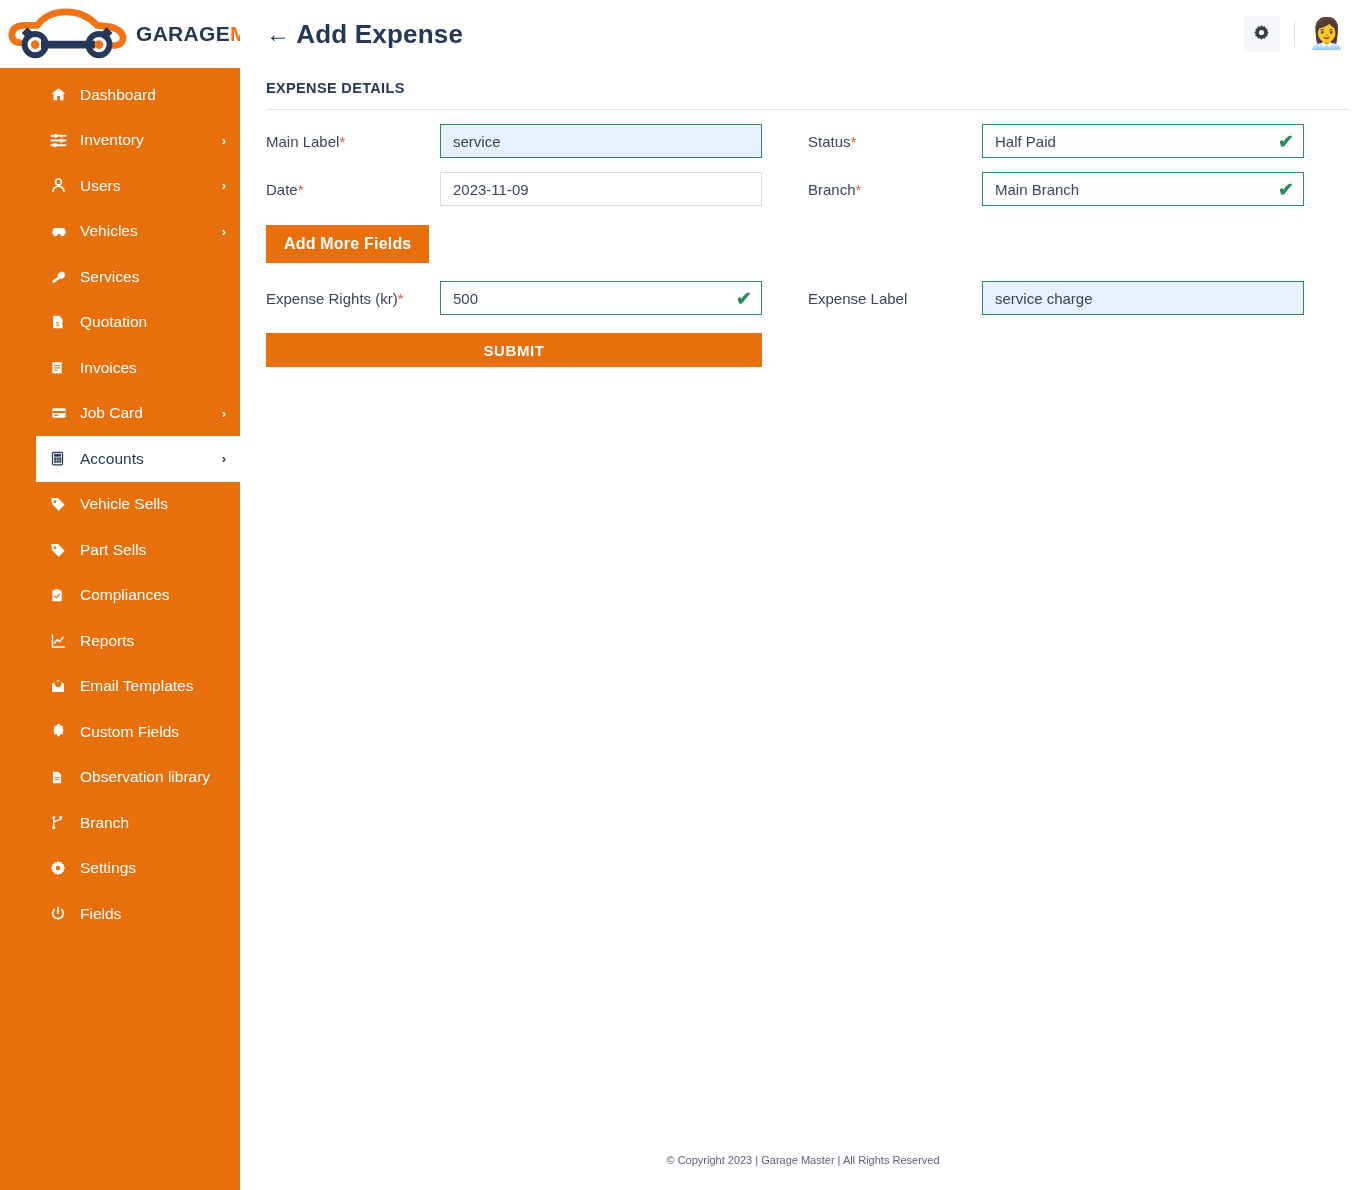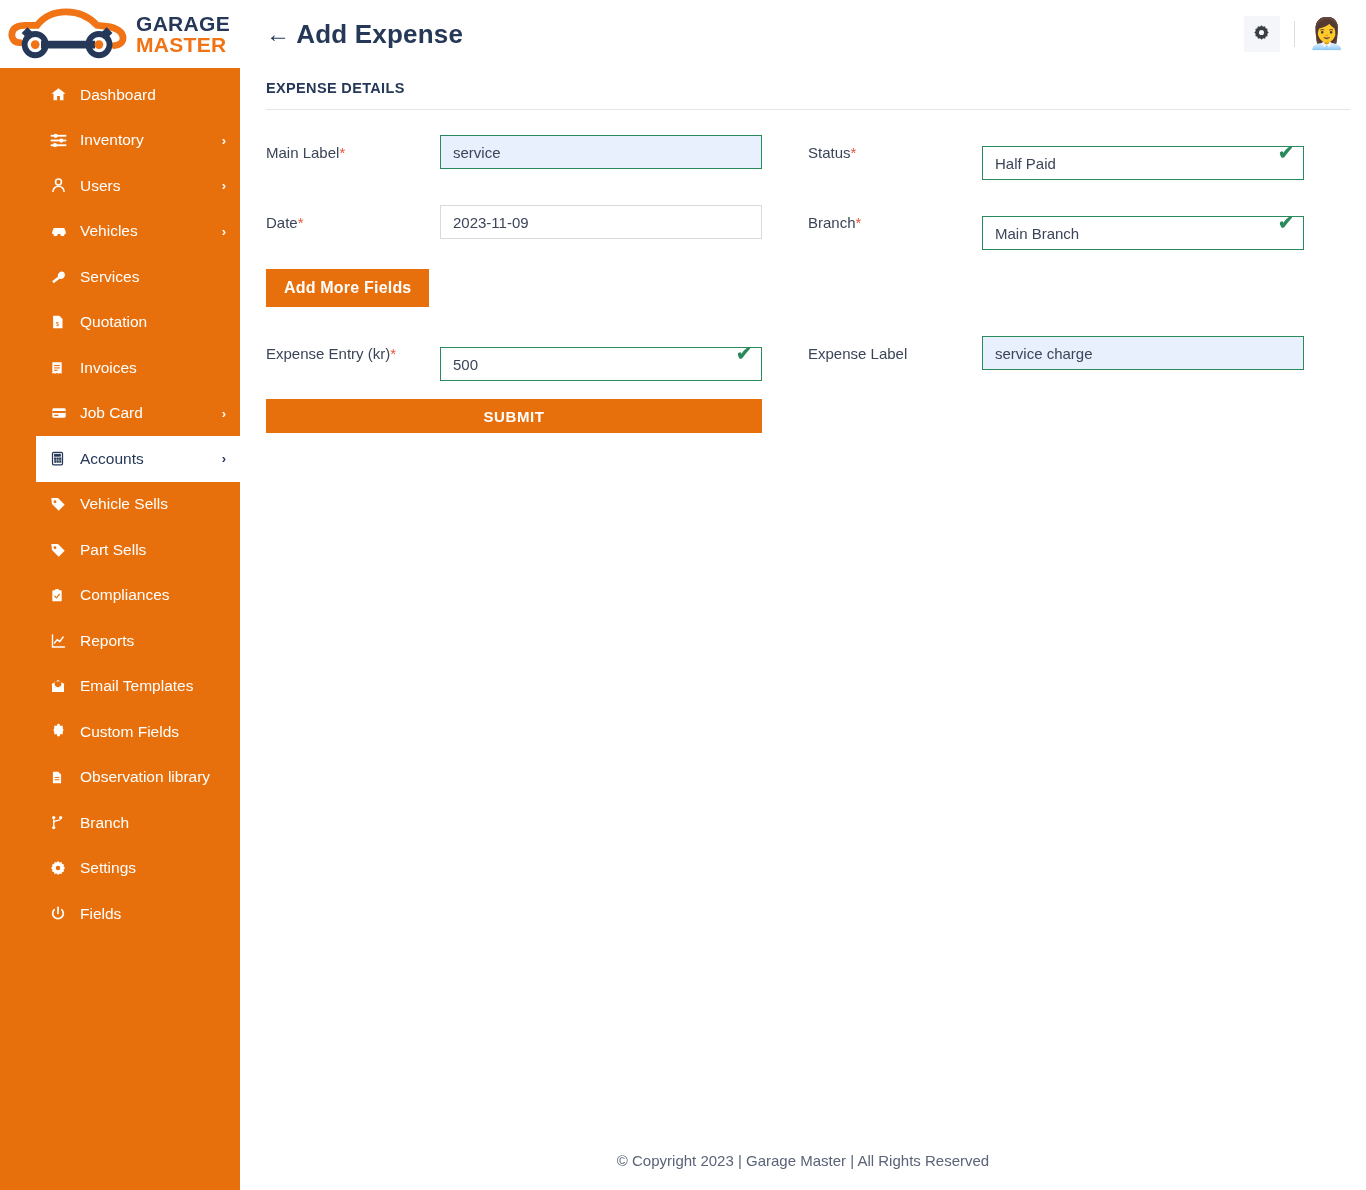--- a/index.html
+++ b/index.html
@@ -26,21 +26,21 @@
   .brand {
     height: 68px;
     background: #ffffff;
     display: flex;
     align-items: center;
     padding: 0 8px 0 6px;
     gap: 4px;
   }
   .brand-logo { width: 126px; height: 56px; flex: 0 0 126px; }
   .brand-text {
-    display: flex; flex-direction: column;
+    display: flex; flex-direction: row;
     line-height: 1.02;
     font-weight: bold;
     letter-spacing: .3px;
   }
   .brand-text .l1 { color: #253858; font-size: 21px; }
   .brand-text .l2 { color: #f07316; font-size: 21px; }
 
   .nav { flex: 1 1 auto; padding-top: 4px; padding-left: 36px; }
   .nav-item {
     display: flex;
@@ -151,21 +151,21 @@
     font-size: 15px;
     color: #3b4559;
     padding: 0 30px 0 12px;
     outline: none;
     border-radius: 0;
   }
   .inp.autofill {
     background: #e8f0fe;
     border: 1px solid #2a8a5c;
   }
-  .inp.valid { border: 1px solid #2a8a5c; margin-top: 22px; }
+  .inp.valid { border: 1px solid #2a8a5c; }
   .check {
     position: absolute;
     right: 10px; top: 50%;
     transform: translateY(-50%);
     color: #2a8a5c;
     font-size: 19px;
     font-weight: bold;
     line-height: 1;
     pointer-events: none;
   }
@@ -195,21 +195,21 @@
     cursor: pointer;
   }
 
   
   .footer {
     margin-top: auto;
     height: 60px;
     display: flex;
     align-items: center;
     justify-content: center;
-    font-size: 15px;
+    font-size: 11px;
     color: #5a6377;
   }
 </style>
 </head>
 <body>
 
 <div class="app">
 
   <aside class="sidebar">
 
@@ -533,21 +533,21 @@
           </div>
         </div>
 
         <div style="margin-top:19px;">
           <button class="btn-addmore">Add More Fields</button>
         </div>
 
         <div class="row" style="margin-top:18px;">
           <div class="col left">
             <div class="fld-label">
-              <span>Expense Entry (kr)</span><span class="req">*</span>
+              <span>Expense Rights (kr)</span><span class="req">*</span>
             </div>
             <div class="fld-wrap">
               <input class="inp valid" type="text" value="500" style="">
               <span class="check">✔</span>
             </div>
           </div>
           <div class="col right">
             <div class="fld-label">
               <span>Expense Label</span><span class="req"></span>
             </div>

